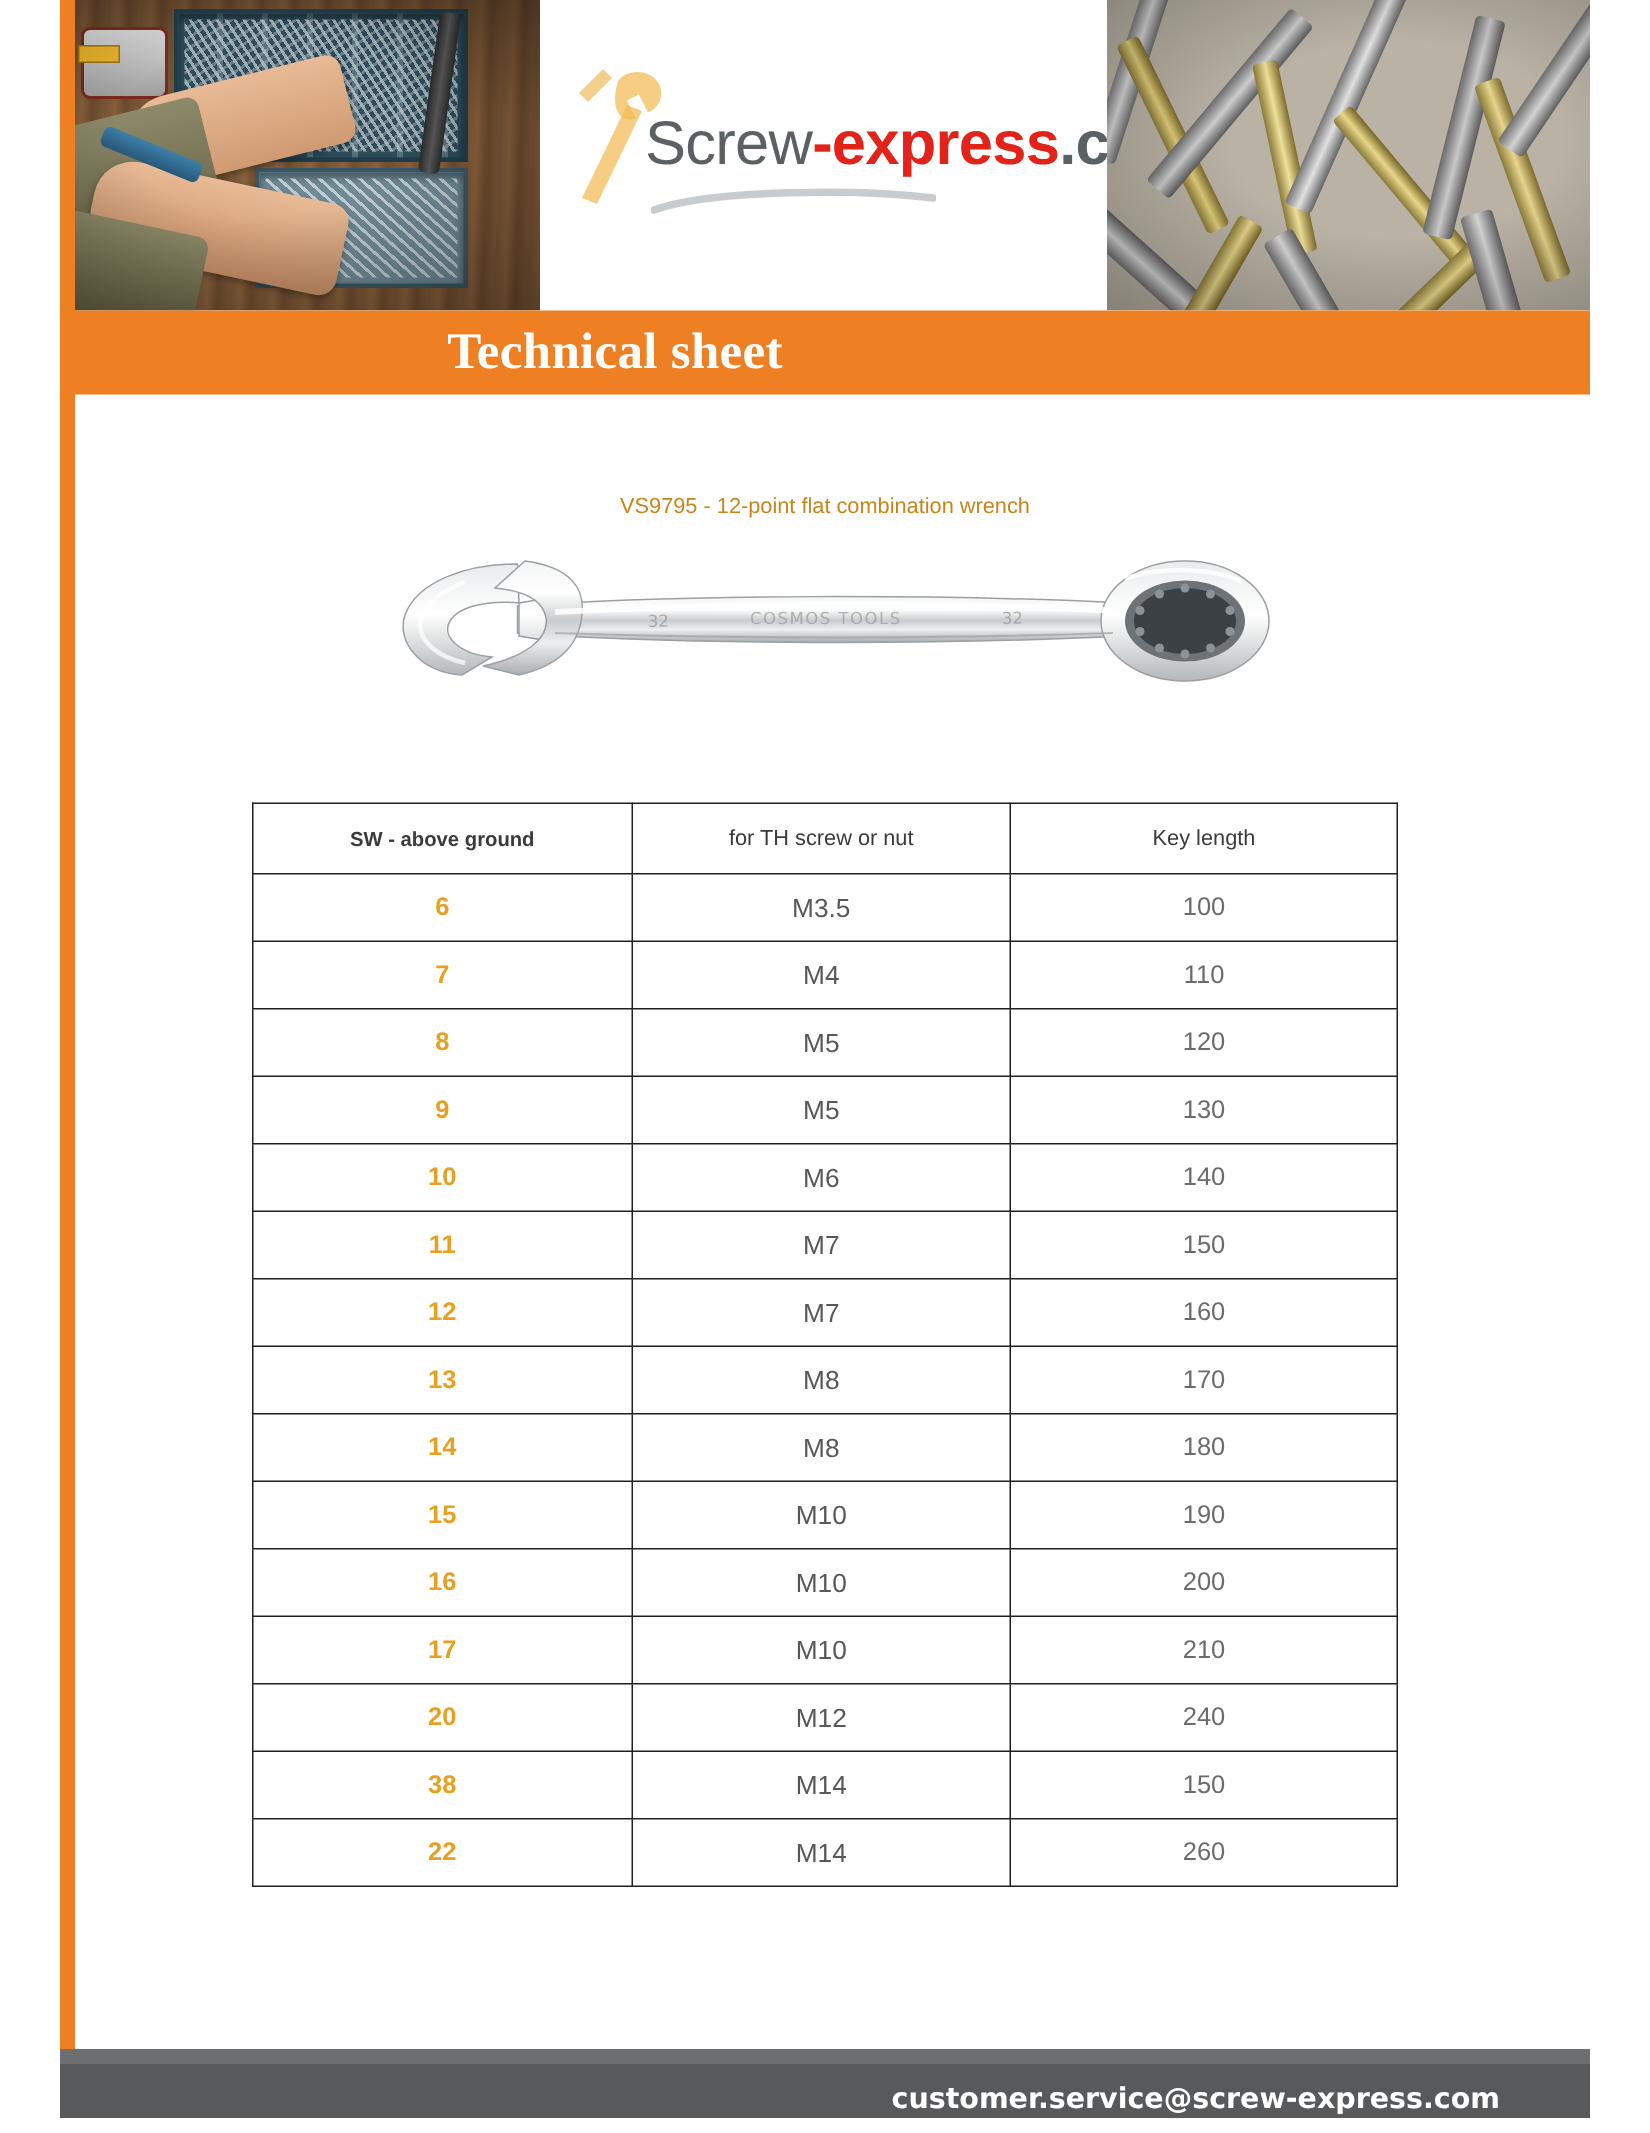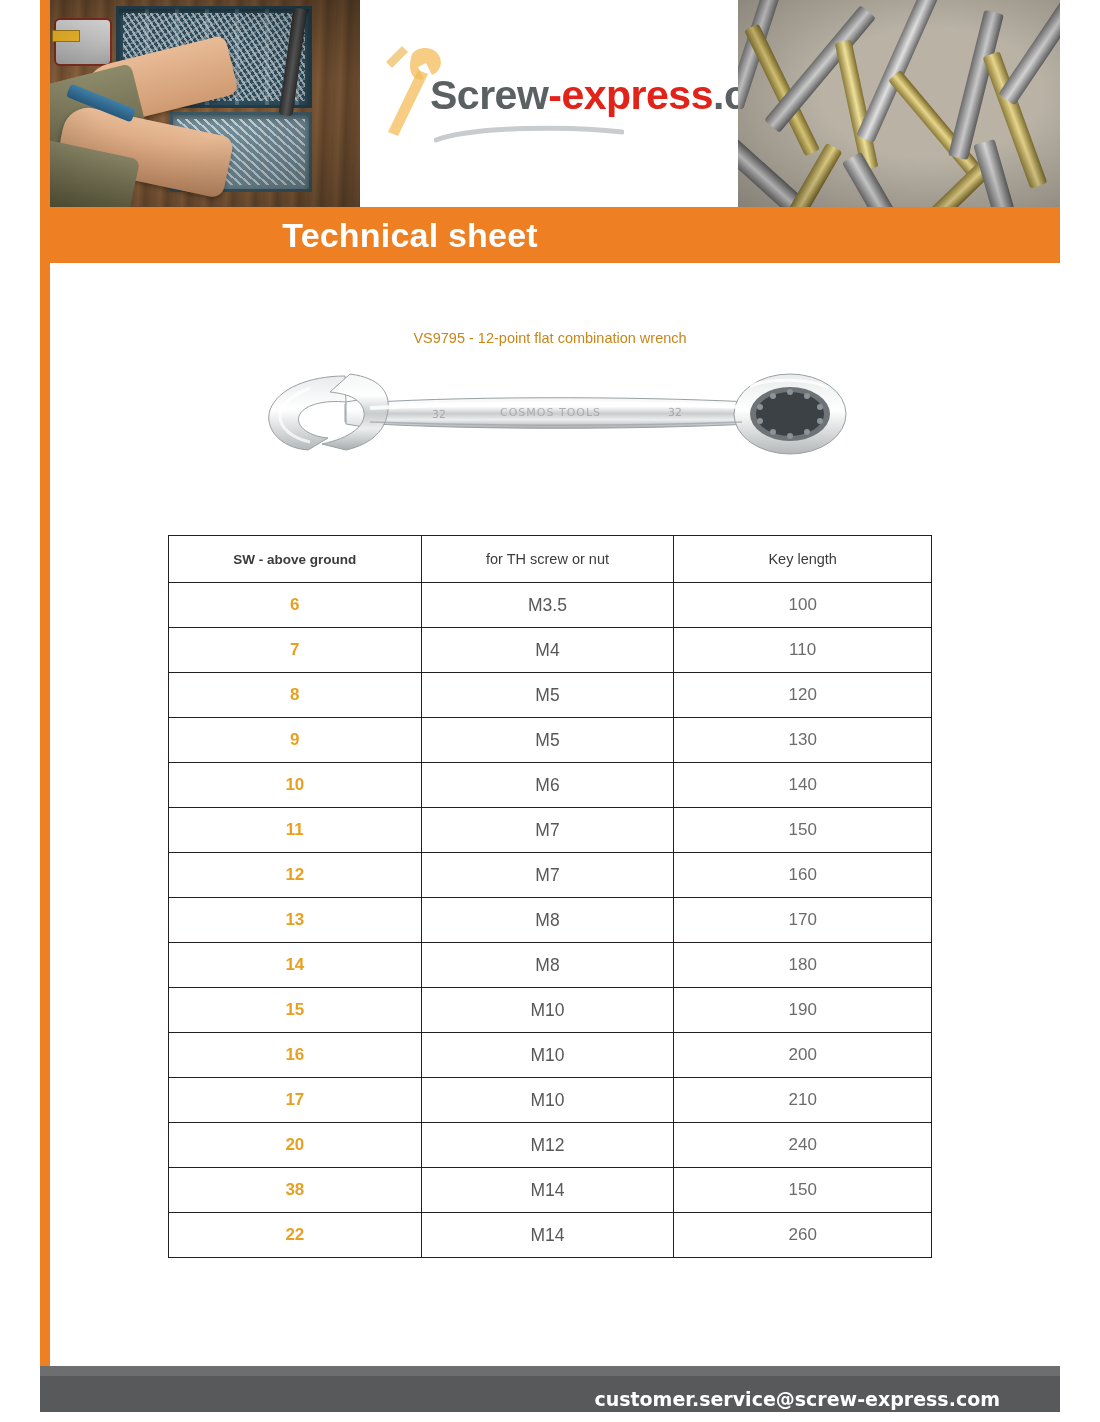--- a/index.html
+++ b/index.html
@@ -181,21 +181,21 @@
     background: #ffffff;
   }
   .logo {
     position: absolute;
     left: 70px;
     top: 72px;
     font-size: 41px;
     letter-spacing: -0.5px;
     white-space: nowrap;
   }
-  .logo .screw { position: static; color: #5b6163; font-weight: bold; border-radius:0; }
+  .logo .screw { position: static; color: #5b6163; font-weight: normal; border-radius:0; }
   .logo .express { color: #e2231a; font-weight: bold; }
   .logo .dotcom { color: #5b6163; font-weight: bold; }
   .logo-swoosh {
     position: absolute;
     left: 74px;
     top: 124px;
     width: 190px;
     height: 20px;
   }
   .logo-tools {
@@ -219,21 +219,21 @@
   .title-band-text {
     position: absolute;
     left: 0; top: 0;
     width: 1020px;
     height: 56px;
     line-height: 56px;
     text-align: center;
     color: #ffffff;
     font-size: 34px;
     font-weight: bold;
-    font-family: Liberation Sans, sans-serif;
+    font-family: Liberation Serif, serif;
     letter-spacing: .2px;
     padding-right: 280px;
     box-sizing: border-box;
   }
 
   
   .product-caption {
     position: absolute;
     left: 0; top: 330px;
     width: 1100px;

